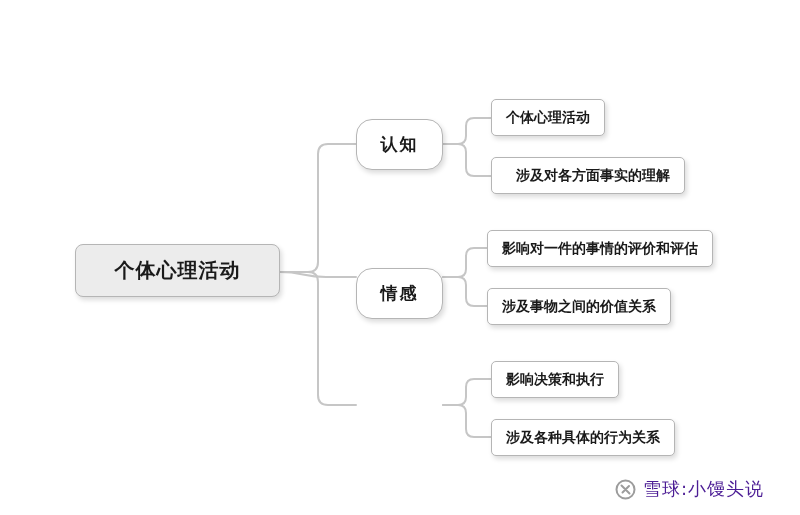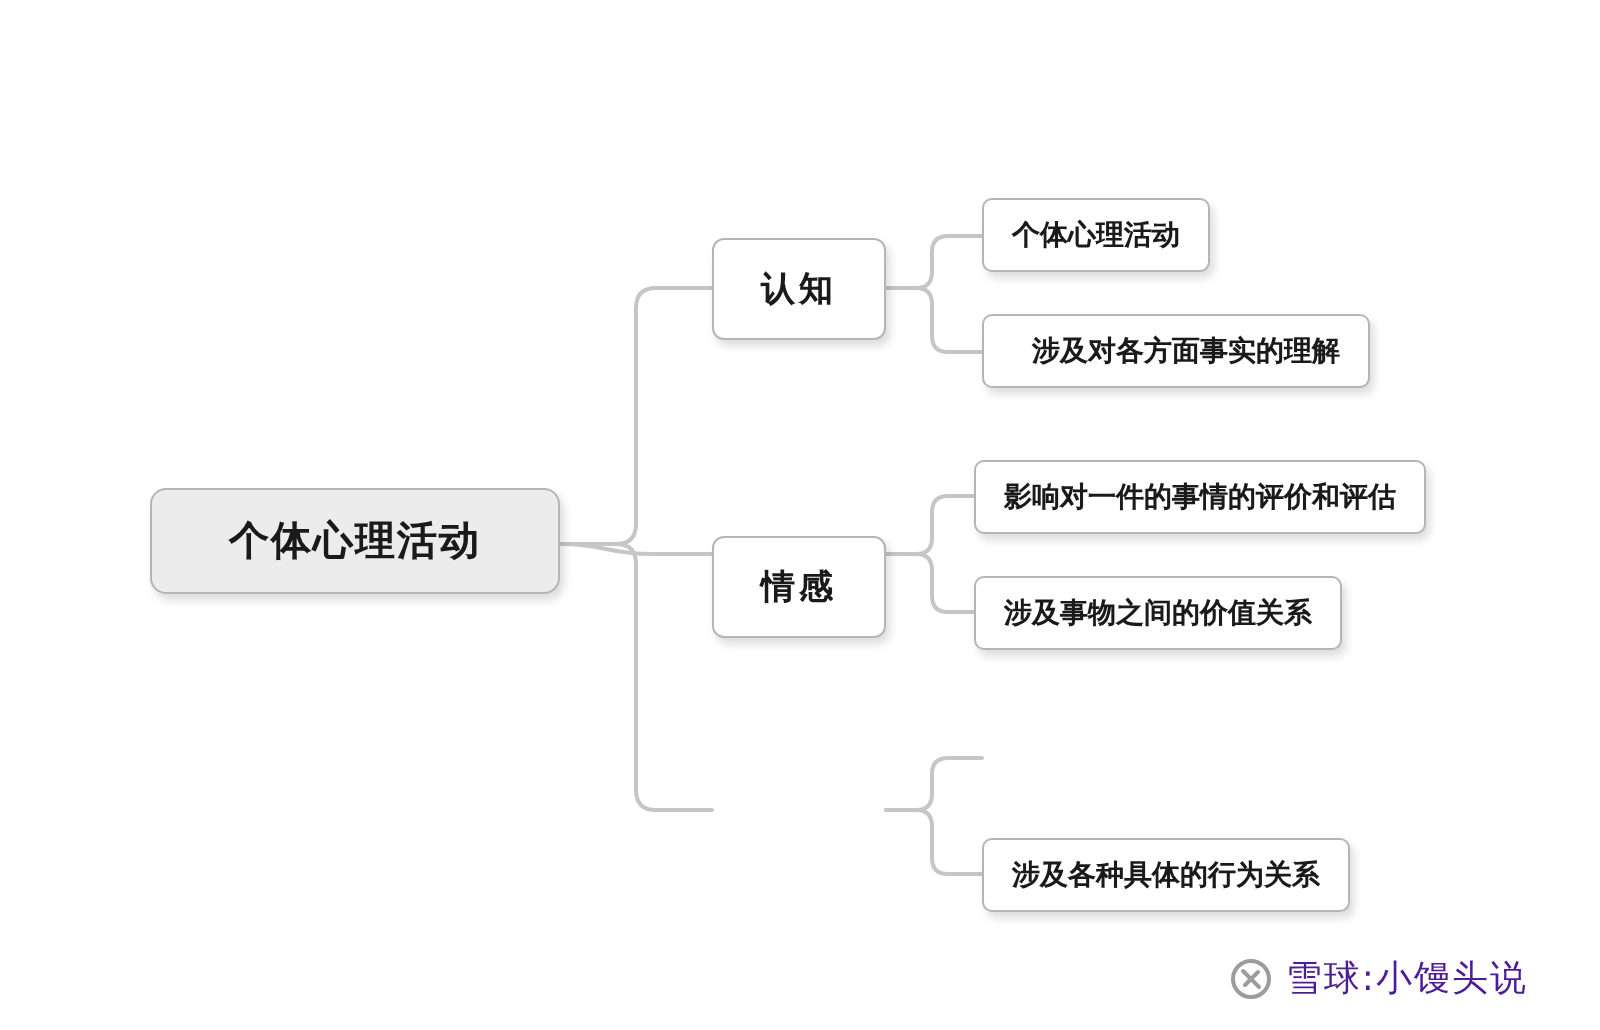--- a/index.html
+++ b/index.html
@@ -25,21 +25,21 @@
   }
   .node {
     position: absolute;
     display: flex;
     align-items: center;
     justify-content: center;
     white-space: nowrap;
     box-sizing: border-box;
     background: #ffffff;
     border: 1.5px solid #b5b5b5;
-    border-radius: 6px;
+    border-radius: 16px;
     box-shadow: 2px 3px 5px rgba(0,0,0,0.14);
     color: #1a1a1a;
   }
   .node.root {
     width: 205px;
     height: 53px;
     background: #ececec;
     border-radius: 8px;
     font-size: 20px;
     font-weight: bold;
@@ -104,20 +104,21 @@
 
 
   <div class="node leaf" style="left:491px; top:99px;">个体心理活动</div>
 
   <div class="node leaf" style="left:491px; top:157px;padding-left:24px;">涉及对各方面事实的理解</div>
 
   <div class="node leaf" style="left:487px; top:230px;">影响对一件的事情的评价和评估</div>
 
   <div class="node leaf" style="left:487px; top:288px;">涉及事物之间的价值关系</div>
 
+  <div class="node leaf" style="left:491px; top:361px;">影响决策和执行</div>
 
   <div class="node leaf" style="left:491px; top:419px;">涉及各种具体的行为关系</div>
 
   <div class="watermark">
     <span style="display:inline-flex;">
       <svg width="21" height="21" viewBox="0 0 21 21" xmlns="http://www.w3.org/2000/svg">
         <circle cx="10.5" cy="10.5" r="9" fill="none" stroke="#9c9c9c" stroke-width="2"></circle>
         <path d="M6.5 6.5 L14.5 14.5 M14 7 L10.5 10.5 L7.5 13.5" fill="none" stroke="#9c9c9c" stroke-width="2" stroke-linecap="round" stroke-linejoin="round"></path>
       </svg>
     </span>

